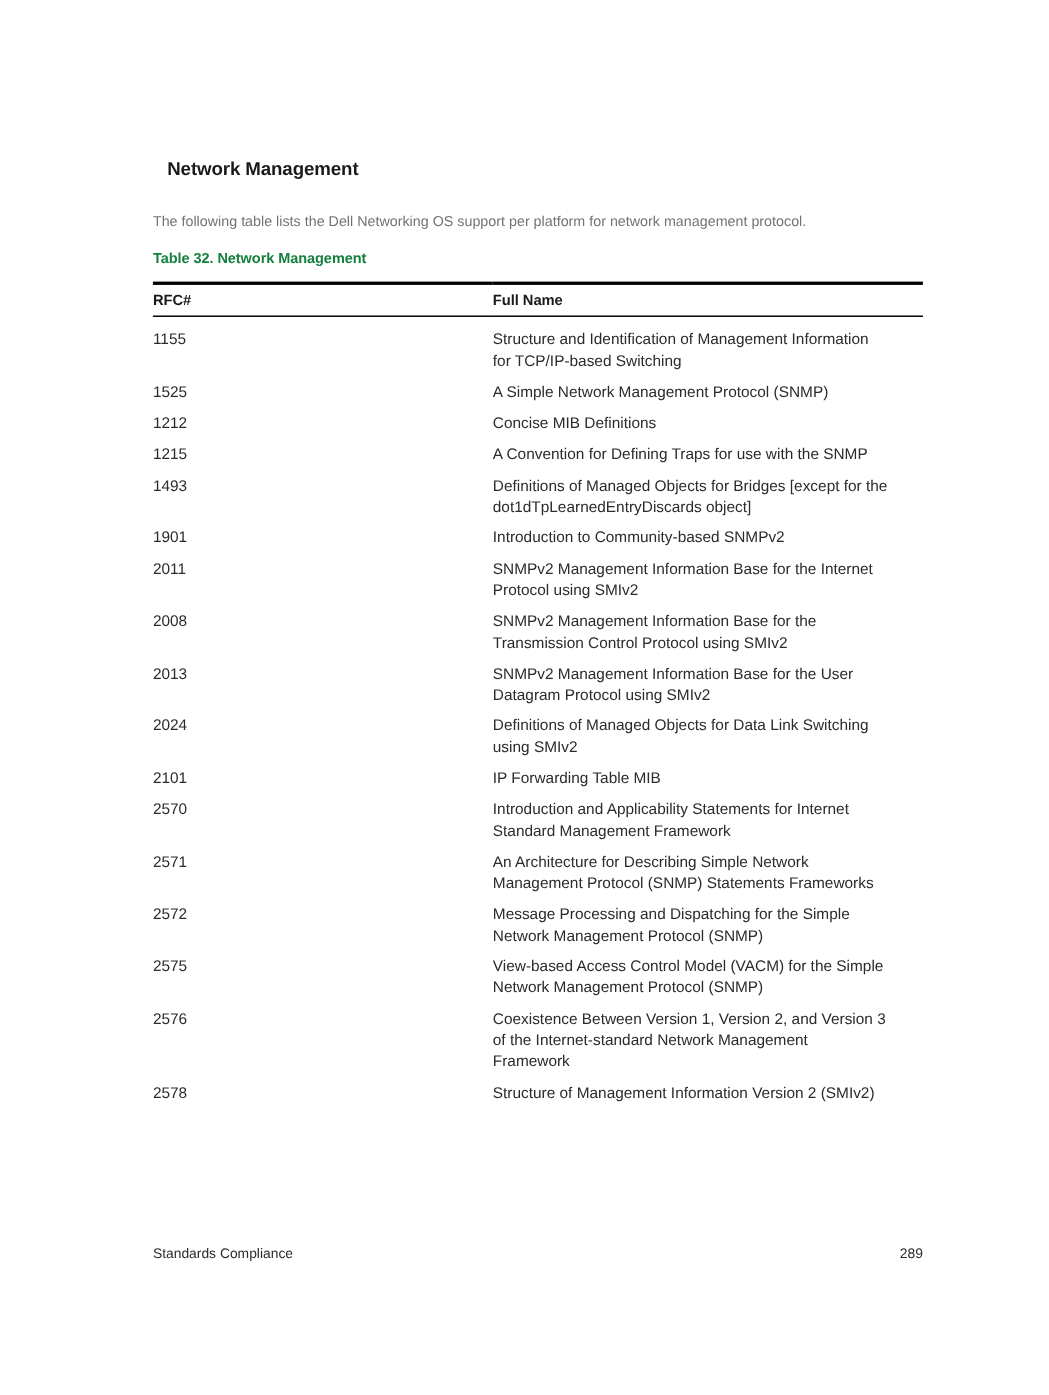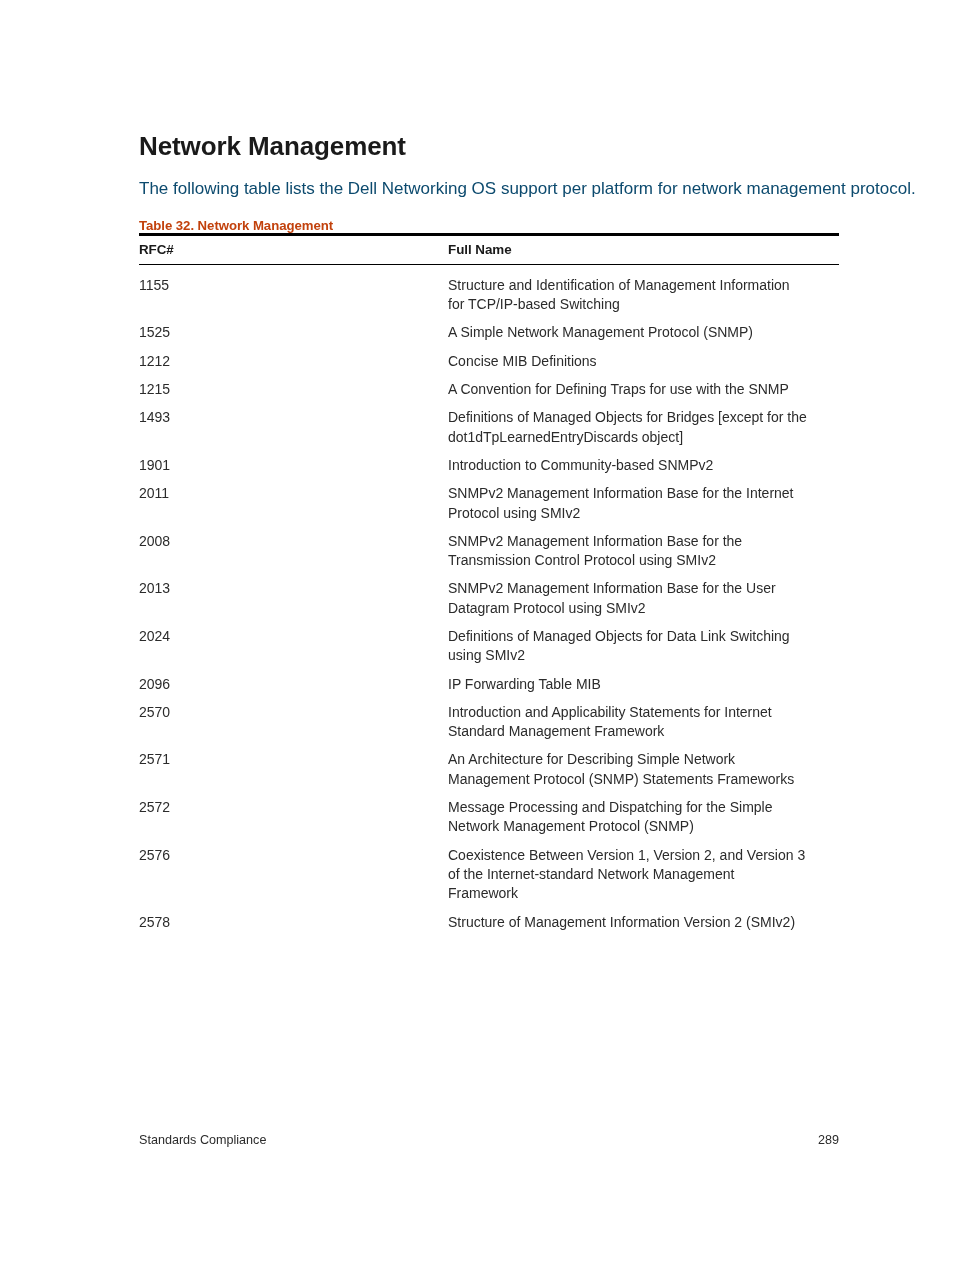--- a/index.html
+++ b/index.html
@@ -23,47 +23,48 @@
   }
   .content {
     position: absolute;
     left: 139px;
     top: 0;
     width: 700px;
   }
 
   
   .page-title {
-    font-size: 26px;
+    font-size: 17px;
     font-weight: bold;
     letter-spacing: -0.1px;
     color: #1a1a1a;
-    margin: 0;
+    margin: 13px;
     padding-top: 131px;
     line-height: 1.2;
   }
   .intro {
-    font-size: 17px;
+    font-size: 13px;
     line-height: 1.45;
-    color: #0c4a6e;
+    color: #737373;
     margin: 0;
     padding-top: 15px;
     white-space: nowrap;
   }
   .table-caption {
     font-size: 13.2px;
     font-weight: bold;
-    color: #c2410c;
+    color: #15803d;
     margin: 0;
     padding-top: 16px;
     letter-spacing: -0.05px;
   }
 
   
   .rfc-table {
+    margin-top: 14px;
     width: 700px;
     border-collapse: collapse;
     table-layout: fixed;
   }
   .rfc-table col.c-rfc { width: 309px; }
   .rfc-table col.c-name { width: 391px; }
 
   .rfc-table thead th {
     text-align: left;
     font-size: 13.4px;
@@ -192,21 +193,21 @@
             </td>
           </tr>
           <tr>
             <td class="rfc-num">2024</td>
             <td class="rfc-name">
               <span class="line">Definitions of Managed Objects for Data Link Switching</span>
               <span class="line">using SMIv2</span>
             </td>
           </tr>
           <tr>
-            <td class="rfc-num">2096</td>
+            <td class="rfc-num">2101</td>
             <td class="rfc-name">
               <span class="line">IP Forwarding Table MIB</span>
             </td>
           </tr>
           <tr>
             <td class="rfc-num">2570</td>
             <td class="rfc-name">
               <span class="line">Introduction and Applicability Statements for Internet</span>
               <span class="line">Standard Management Framework</span>
             </td>
@@ -215,20 +216,27 @@
             <td class="rfc-num">2571</td>
             <td class="rfc-name">
               <span class="line">An Architecture for Describing Simple Network</span>
               <span class="line">Management Protocol (SNMP) Statements Frameworks</span>
             </td>
           </tr>
           <tr>
             <td class="rfc-num">2572</td>
             <td class="rfc-name">
               <span class="line">Message Processing and Dispatching for the Simple</span>
+              <span class="line">Network Management Protocol (SNMP)</span>
+            </td>
+          </tr>
+          <tr>
+            <td class="rfc-num">2575</td>
+            <td class="rfc-name">
+              <span class="line">View-based Access Control Model (VACM) for the Simple</span>
               <span class="line">Network Management Protocol (SNMP)</span>
             </td>
           </tr>
           <tr>
             <td class="rfc-num">2576</td>
             <td class="rfc-name">
               <span class="line">Coexistence Between Version 1, Version 2, and Version 3</span>
               <span class="line">of the Internet-standard Network Management</span>
               <span class="line">Framework</span>
             </td>

